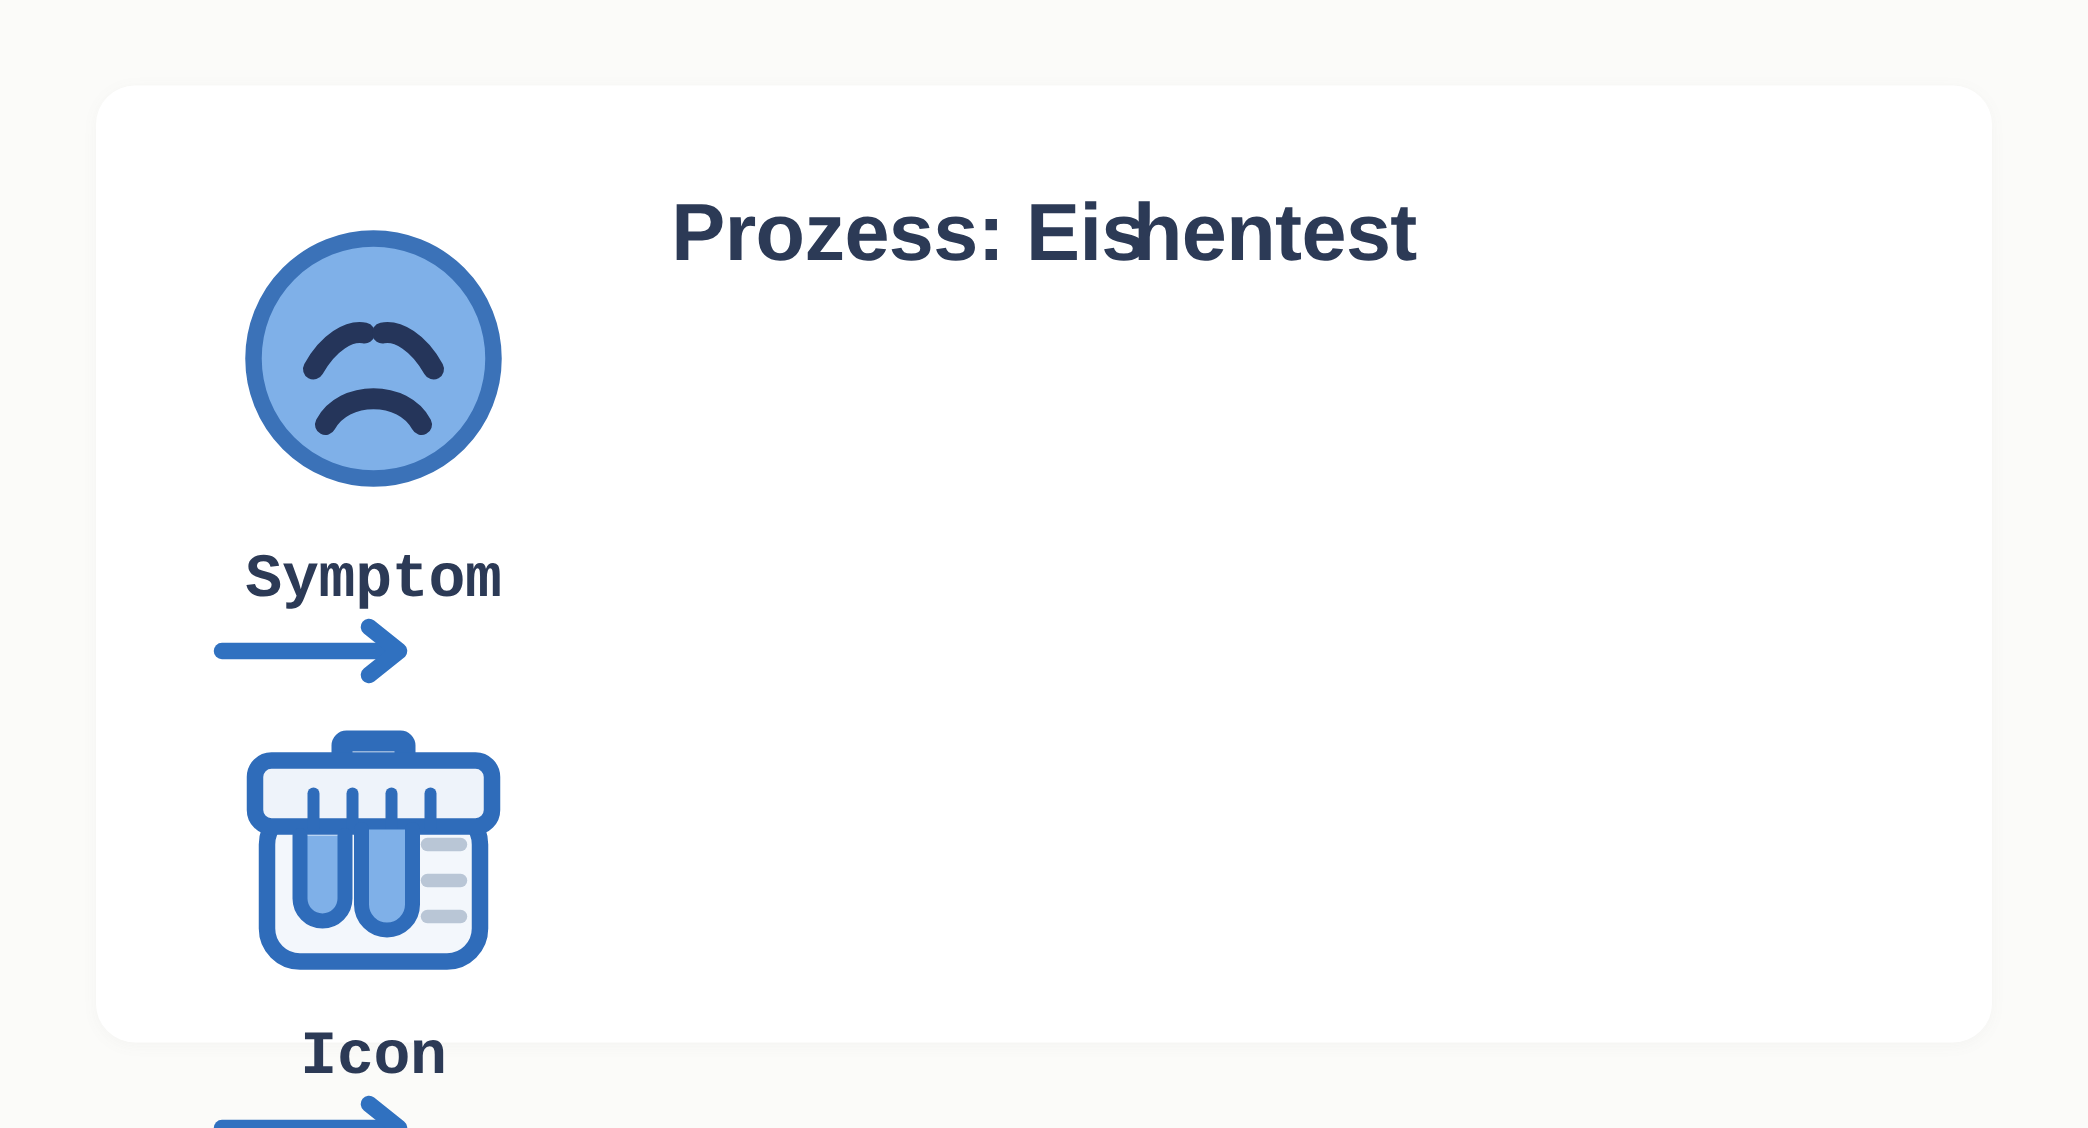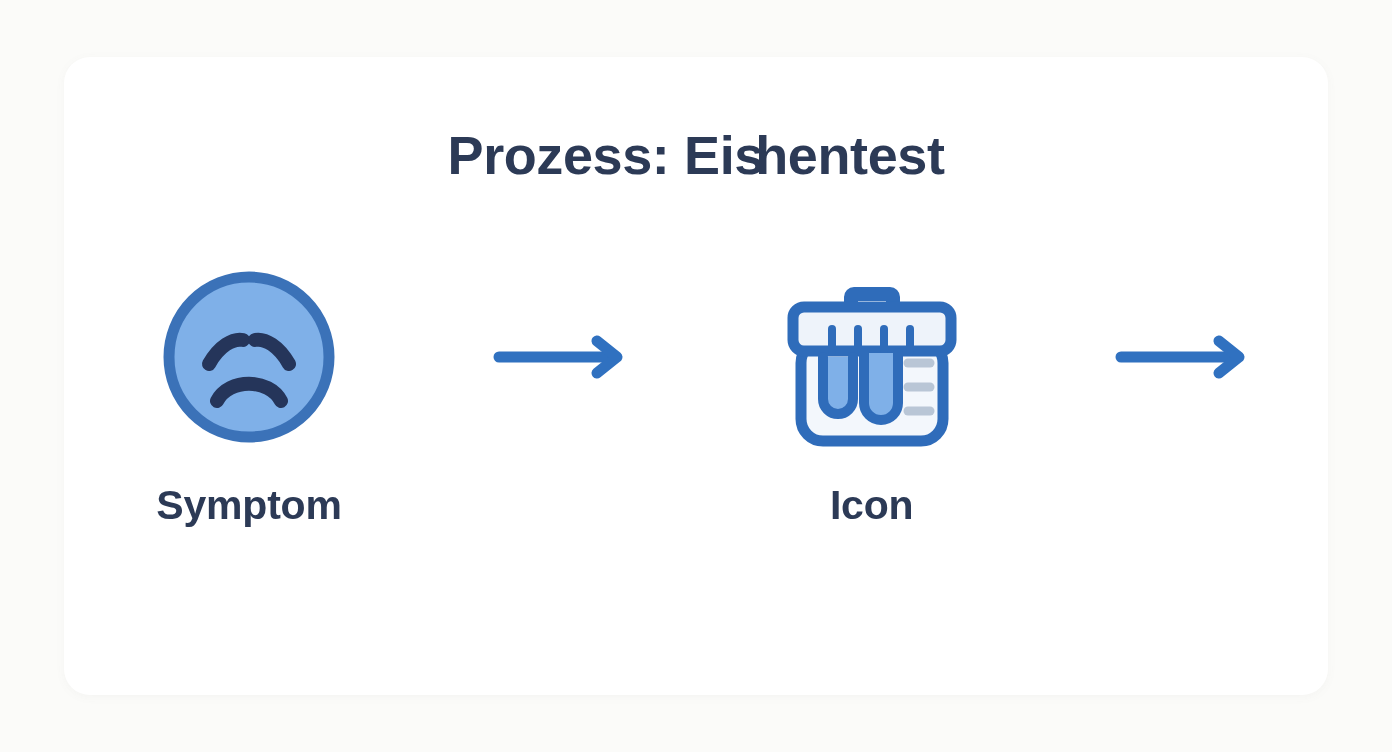--- a/index.html
+++ b/index.html
@@ -55,23 +55,24 @@
   }
 
   
   .flow {
     position: absolute;
     left: 60px;
     right: 60px;
     top: 200px;
     height: 400px;
     display: flex;
-    flex-direction: row;
+    flex-direction: column;
     align-items: flex-start;
-    justify-content: space-between;
+    justify-content: center;
+    font-family: Liberation Mono, monospace;
   }
 
   .step {
     width: 250px;
     display: flex;
     flex-direction: column;
     align-items: center;
   }
 
   .step-art {

